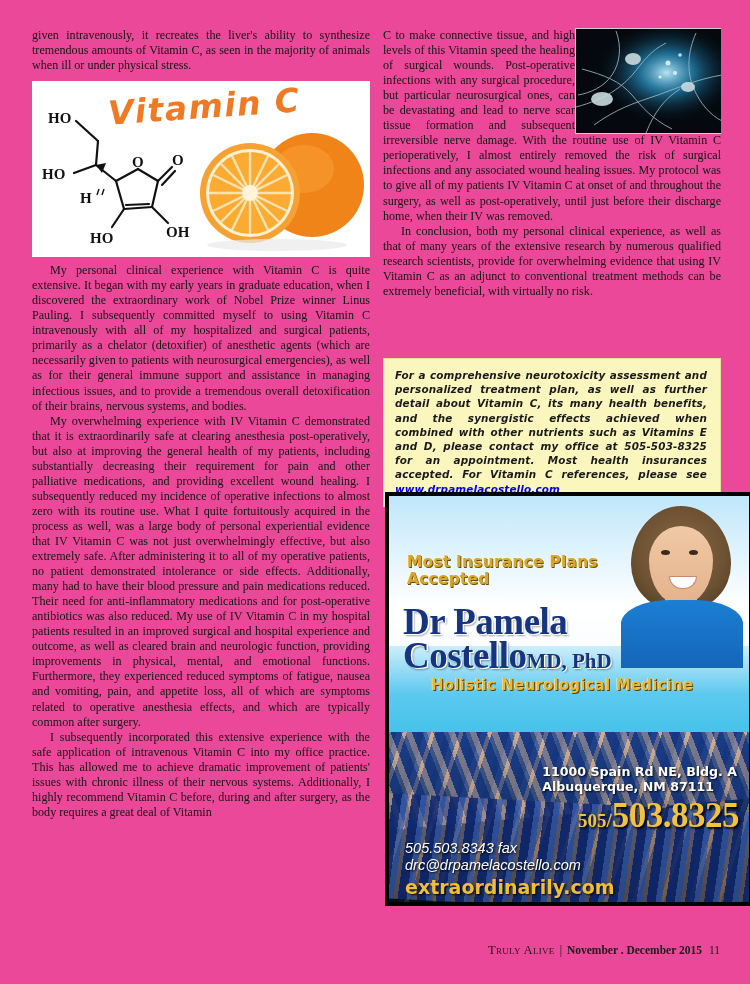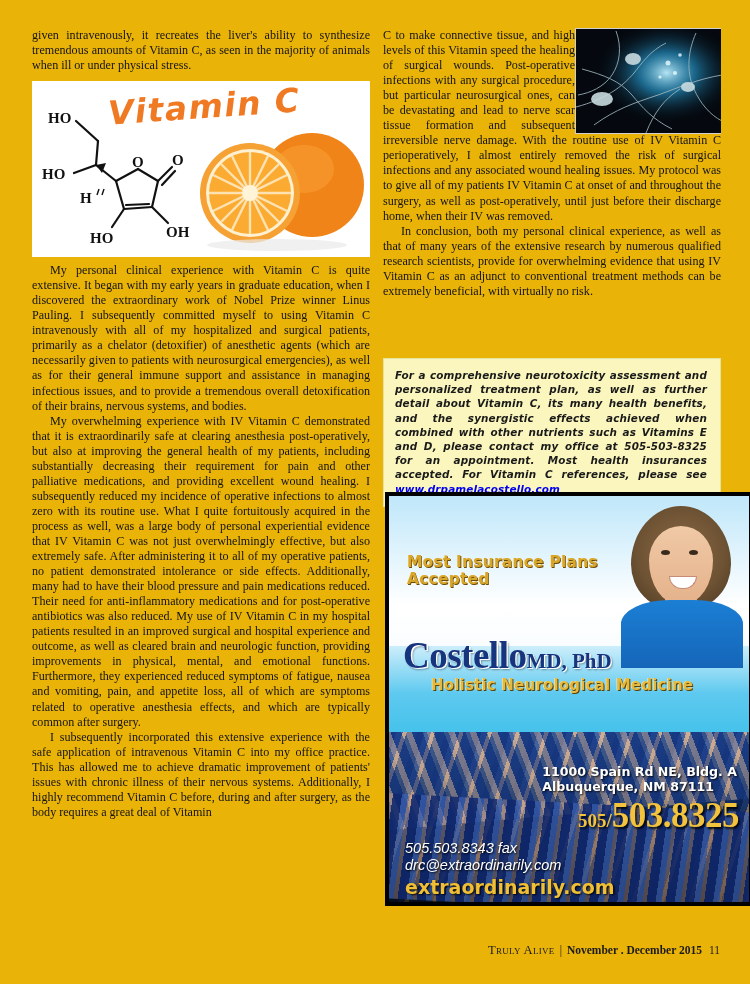--- a/index.html
+++ b/index.html
@@ -9,21 +9,21 @@
   body {
     width: 750px; height: 984px;
     position: relative;
     font-family: "Liberation Serif", serif;
     color: #000000;
     overflow: hidden;
   }
   .page {
     position: absolute;
     inset: 0;
-    background: #eab308;
+    background: #ec4899;
   }
 
   
   .col-left {
     position: absolute;
     left: 32px; top: 28px;
     width: 338px;
   }
   .col-right {
     position: absolute;
@@ -402,38 +402,39 @@
       <div class="p-eye r"></div>
       <div class="p-mouth"></div>
       <div class="p-body"></div>
     </div>
 
     <div class="ad-ins">
       <div>Most Insurance Plans</div>
       <div>Accepted</div>
     </div>
 
+    <div class="ad-name1">Dr Pamela</div>
     <div class="ad-name2">
       <span>Costello</span><span class="ad-deg">MD, PhD</span>
     </div>
 
     <div class="ad-tag">Holistic Neurological Medicine</div>
 
     <div class="ad-addr">
       <div>11000 Spain Rd NE, Bldg. A</div>
       <div>Albuquerque, NM 87111</div>
     </div>
 
     <div class="ad-phone">
       <span class="area">505/</span><span class="num">503.8325</span>
     </div>
 
     <div class="ad-fax">
       <div>505.503.8343 fax</div>
-      <div>drc@extraordinarily.com</div>
+      <div>drc@drpamelacostello.com</div>
     </div>
 
     <div class="ad-web">extraordinarily.com</div>
   </div>
 
   <div class="footer">
     <span class="sc">Truly Alive</span><span class="bar">|</span><span class="issue">November . December 2015</span><span class="pg">11</span>
   </div>
 
 </div>

